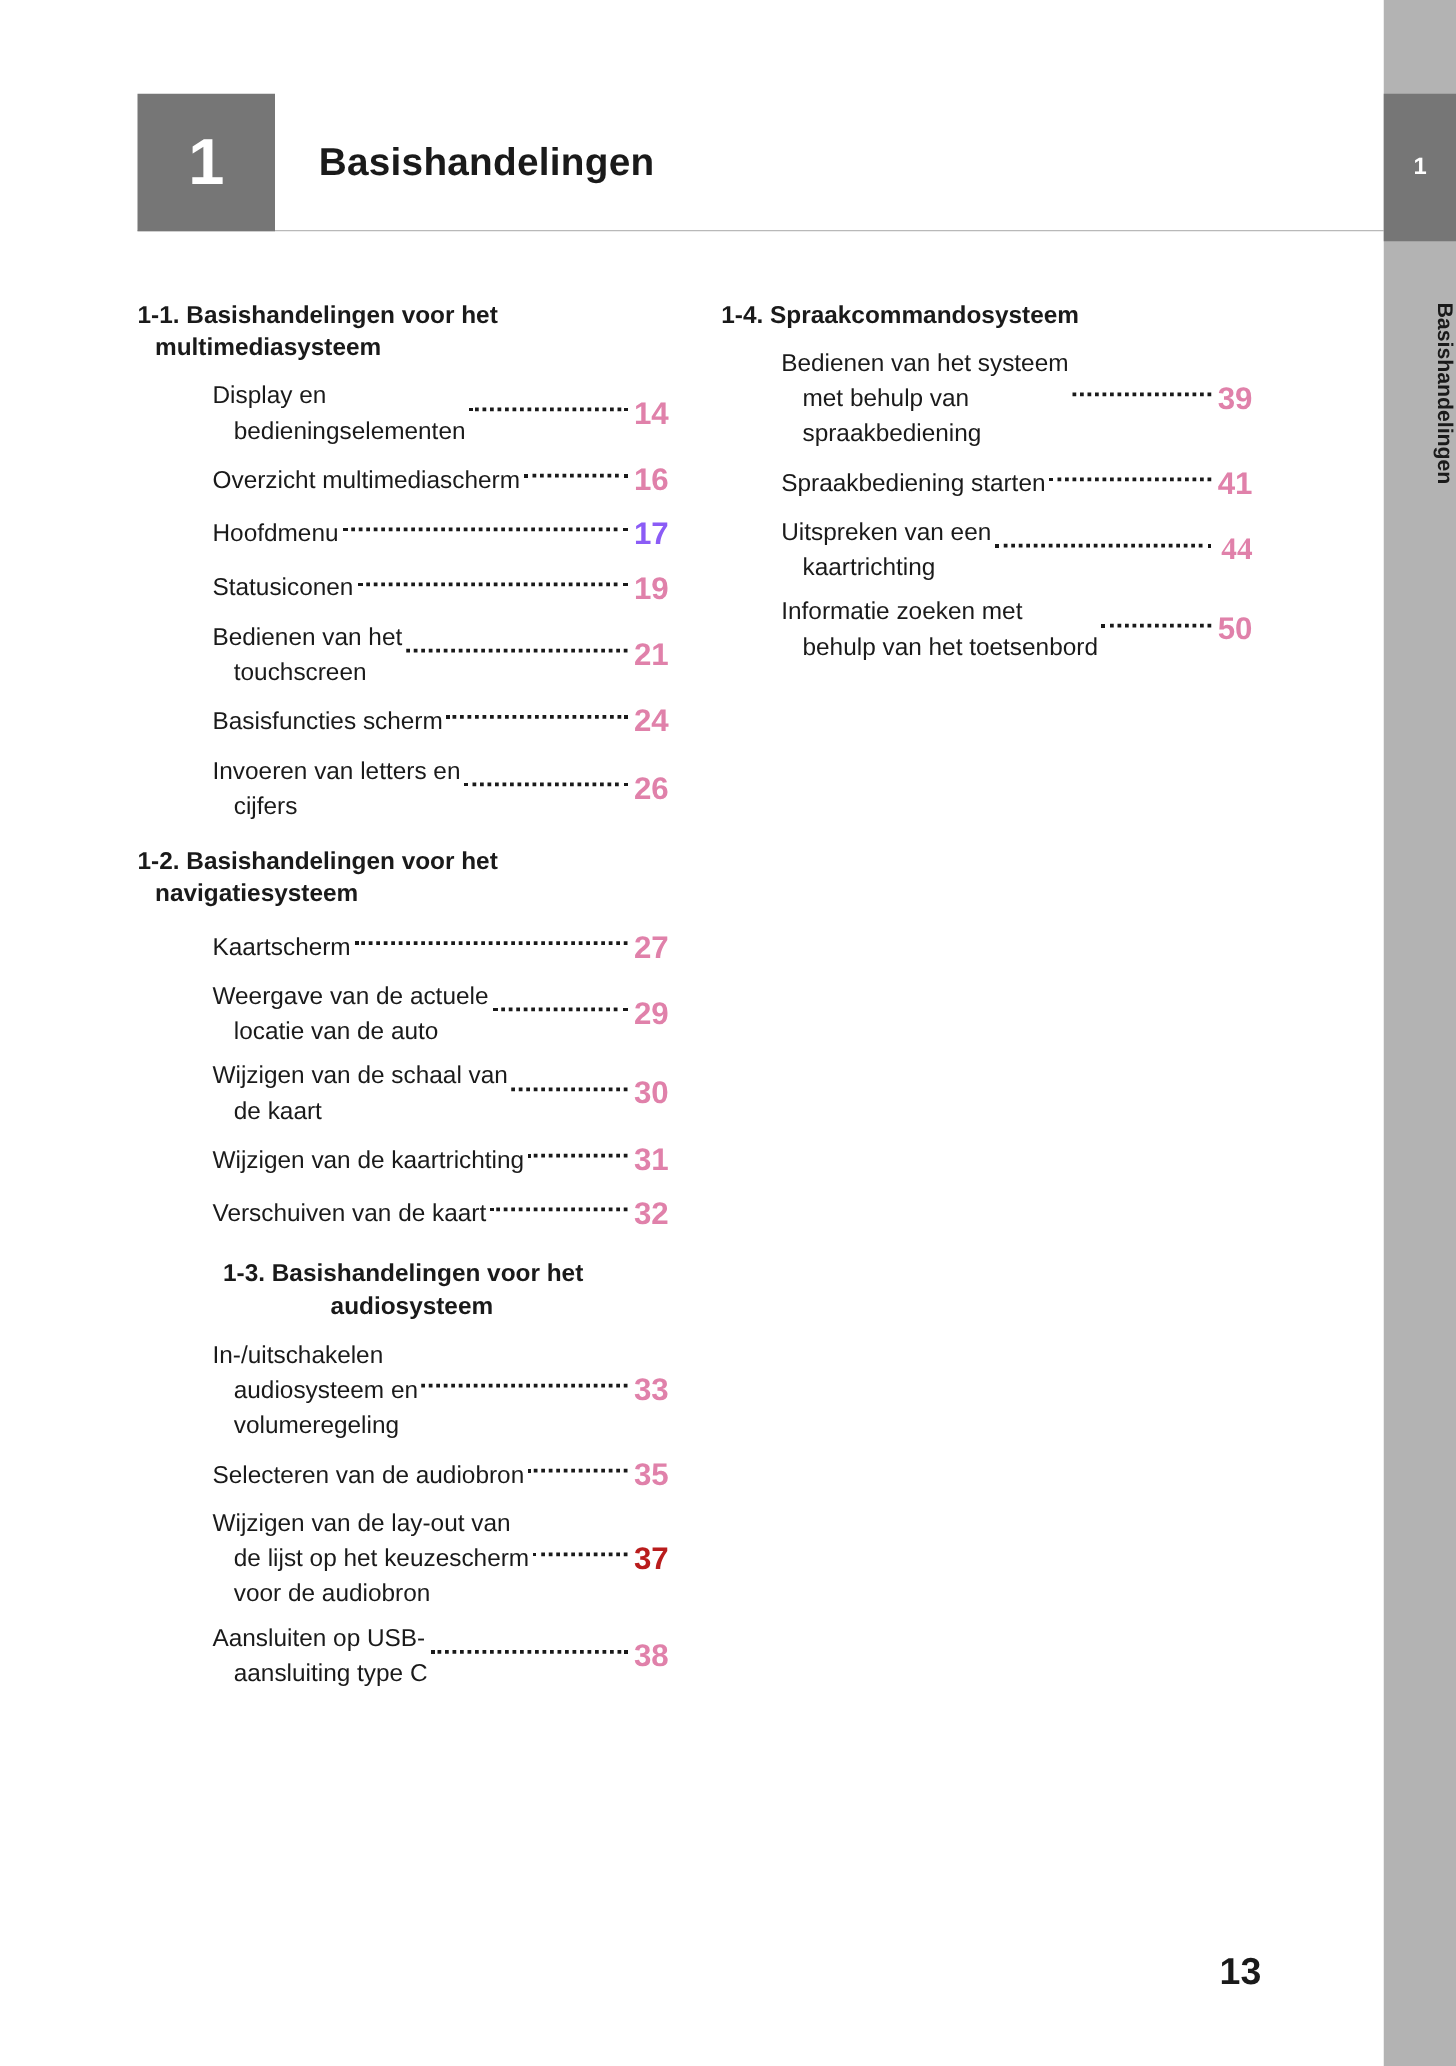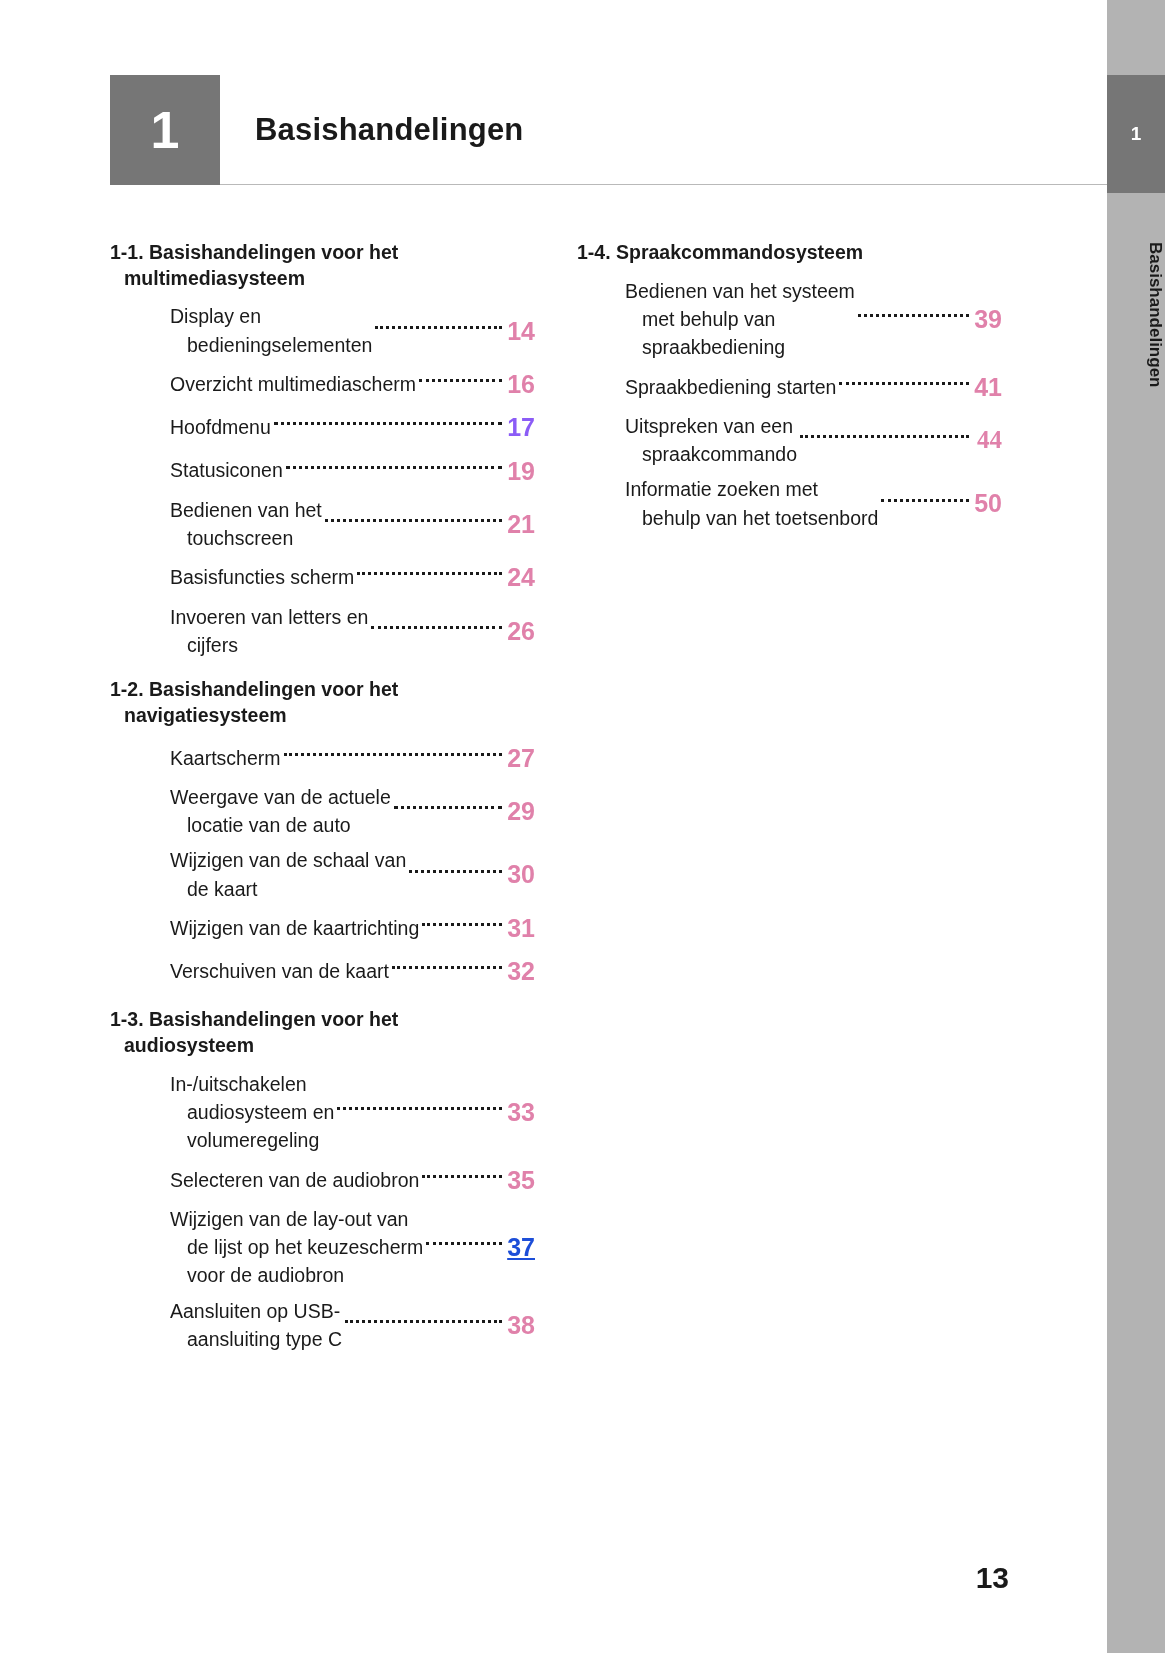--- a/index.html
+++ b/index.html
@@ -247,41 +247,41 @@
             <span class="entry-label">Wijzigen van de kaartrichting</span>
             <span class="entry-dots"></span>
             <span class="entry-num" style="color: rgb(224, 129, 170);">31</span>
           </div>
           <div class="entry">
             <span class="entry-label">Verschuiven van de kaart</span>
             <span class="entry-dots"></span>
             <span class="entry-num" style="color: rgb(224, 129, 170);">32</span>
           </div>
         </div>
-        <div class="sec-head second" style="white-space: pre-line;">1-3. Basishandelingen voor het
+        <div class="sec-head second" style="white-space: pre-line; text-align: center;">1-3. Basishandelingen voor het
 audiosysteem</div>
         <div class="entries">
           <div class="entry">
             <span class="entry-label">In-/uitschakelen
 audiosysteem en
 volumeregeling</span>
             <span class="entry-dots"></span>
             <span class="entry-num" style="color: rgb(224, 129, 170);">33</span>
           </div>
           <div class="entry">
             <span class="entry-label">Selecteren van de audiobron</span>
             <span class="entry-dots"></span>
             <span class="entry-num" style="color: rgb(224, 129, 170);">35</span>
           </div>
           <div class="entry">
             <span class="entry-label">Wijzigen van de lay-out van
 de lijst op het keuzescherm
 voor de audiobron</span>
             <span class="entry-dots"></span>
-            <span class="entry-num" style="color: #1d4ed8; text-decoration: underline;">37</span>
+            <span class="entry-num" style="color: #b91c1c;">37</span>
           </div>
           <div class="entry">
             <span class="entry-label">Aansluiten op USB-
 aansluiting type C</span>
             <span class="entry-dots"></span>
             <span class="entry-num" style="color: rgb(224, 129, 170);">38</span>
           </div>
         </div>
       </div>
     <div class="col right">
@@ -294,21 +294,21 @@
             <span class="entry-dots"></span>
             <span class="entry-num" style="color: rgb(224, 129, 170);">39</span>
           </div>
           <div class="entry">
             <span class="entry-label">Spraakbediening starten</span>
             <span class="entry-dots"></span>
             <span class="entry-num" style="color: rgb(224, 129, 170);">41</span>
           </div>
           <div class="entry">
             <span class="entry-label">Uitspreken van een
-spraakcommando</span>
+kaartrichting</span>
             <span class="entry-dots"></span>
             <span class="entry-num" style="color: rgb(224, 129, 170); font-family: Liberation Serif, serif;">44</span>
           </div>
           <div class="entry">
             <span class="entry-label">Informatie zoeken met
 behulp van het toetsenbord</span>
             <span class="entry-dots"></span>
             <span class="entry-num" style="color: rgb(224, 129, 170);">50</span>
           </div>
         </div>

